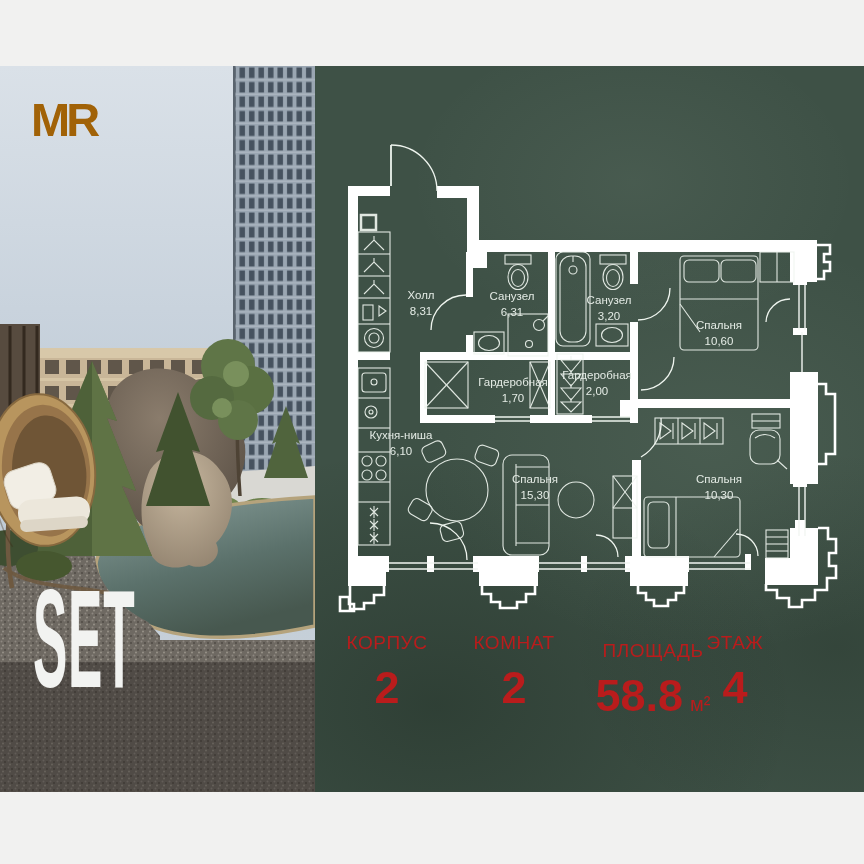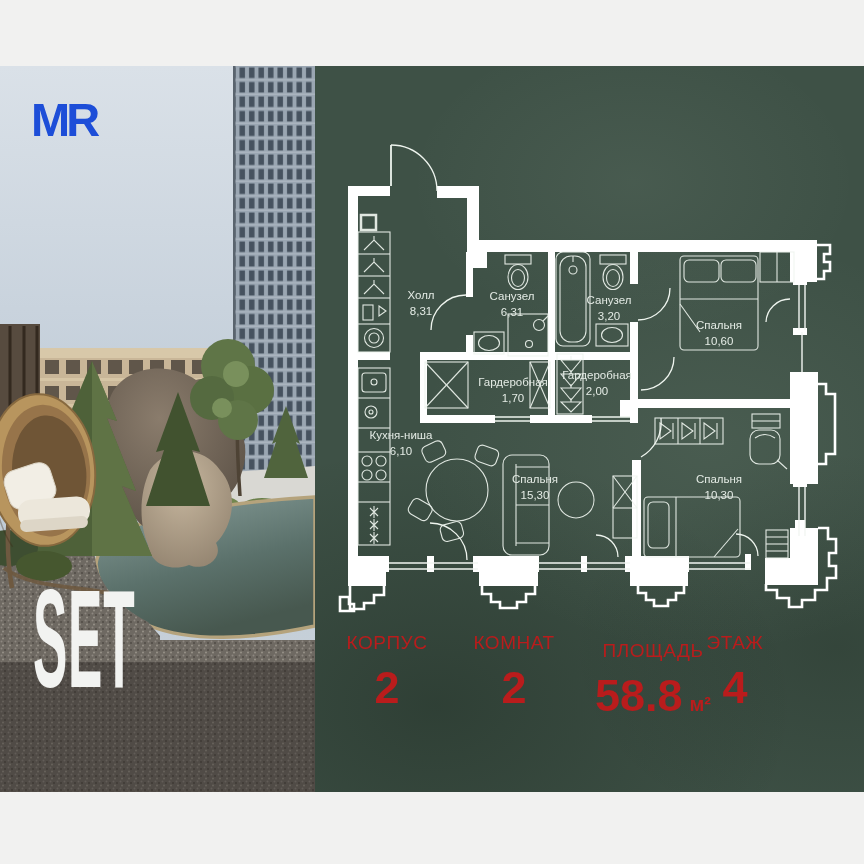--- a/index.html
+++ b/index.html
@@ -1,38 +1,38 @@
 <!DOCTYPE html>
 <html><head>
 <meta charset="utf-8">
 <style>
   html,body{margin:0;padding:0;background:#e9e9e8;}
   .root{position:relative;width:864px;height:864px;background:#f1f1f0;overflow:hidden;
         font-family:"Liberation Sans", sans-serif;}
   .photo{position:absolute;left:0;top:66px;width:315px;height:726px;overflow:hidden;background:#c3cdd7;}
   .photo svg{position:absolute;left:0;top:0;}
-  .mr-logo{position:absolute;left:31px;top:96px;color:#1d4ed8;font-size:47px;font-weight:bold;
+  .mr-logo{position:absolute;left:31px;top:96px;color:#a16207;font-size:47px;font-weight:bold;
            letter-spacing:-4px;line-height:1;}
   .set-logo{position:absolute;left:33px;top:584px;color:#f2f3f1;font-size:66px;font-weight:bold;
             line-height:0.8;transform:scale(0.78,2.1);transform-origin:left top;letter-spacing:1px;}
   .panel{position:absolute;left:315px;top:66px;width:549px;height:726px;background:#3e5146;}
   .panel .blotch{position:absolute;inset:0;
      background:
        radial-gradient(420px 300px at 72% 52%, rgba(170,190,170,0.10), transparent 70%),
        radial-gradient(500px 360px at 22% 88%, rgba(8,18,10,0.28), transparent 72%),
        radial-gradient(320px 220px at 58% 16%, rgba(205,222,205,0.07), transparent 70%),
        radial-gradient(380px 280px at 95% 80%, rgba(12,22,14,0.20), transparent 70%);}
   .plan{position:absolute;left:330px;top:130px;width:534px;height:500px;}
   .room-label{position:absolute;transform:translate(-50%,-50%);text-align:center;color:#e4ebe5;
               font-size:11.5px;line-height:16px;white-space:nowrap;}
   .room-label span{display:block;}
   .stat{position:absolute;transform:translateX(-50%);text-align:center;color:#b91c1c;}
   .stat .lbl{font-size:19px;font-weight:500;letter-spacing:0.5px;display:block;}
   .stat .val{font-size:45px;font-weight:bold;display:block;margin-top:11px;line-height:1;}
-  .stat .val .unit{font-size:20px;font-weight:bold;margin-left:7px;}
+  .stat .val .unit{font-size:20px;font-weight:normal;margin-left:7px;}
 </style>
 </head>
 <body>
 
 <div class="root">
 
   <div class="photo">
     <svg width="315" height="726" viewBox="0 0 315 726">
       <defs>
         <linearGradient id="skyG" x1="0" y1="0" x2="0" y2="1">

